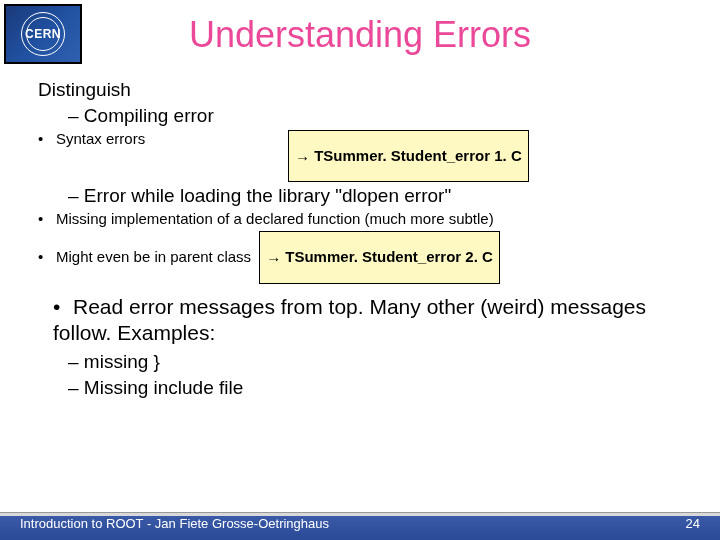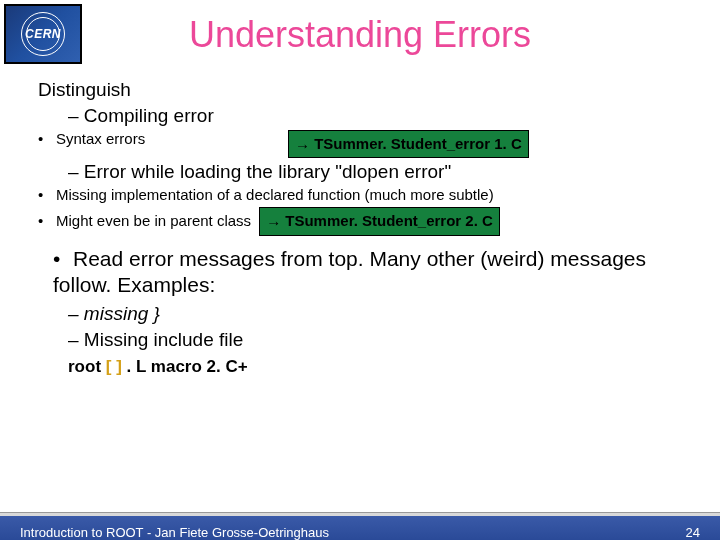--- a/index.html
+++ b/index.html
@@ -20,21 +20,20 @@
     border: 2px solid #000;
     background: linear-gradient(135deg, #1a3a7a 0%, #2050a0 50%, #3060b0 100%);
     display: flex;
     align-items: center;
     justify-content: center;
   }
   .logo-inner {
     width: 60px;
     height: 48px;
     position: relative;
-    font-style: italic;
   }
   .logo-circle {
     position: absolute;
     border: 1.5px solid #fff;
     border-radius: 50%;
   }
   .logo-text {
     position: absolute;
     top: 50%;
     left: 50%;
@@ -57,23 +56,23 @@
     font-size: 19px;
     color: #000;
     line-height: 1.25;
   }
   .lvl1 { margin-left: 0; margin-top: 4px; }
   .lvl2 { margin-left: 30px; font-size: 19px; margin-top: 2px; }
   .lvl3 { font-size: 15px; margin-top: 2px; position: relative; }
   .dash::before { content: "– "; }
   .bullet-dot { display: inline-block; width: 18px; }
   .highlight {
-    background: #15803d;
+    background: #fef9c3;
     border: 1px solid #000;
-    padding: 4px 6px;
+    padding: 16px 6px;
     font-weight: bold;
     font-size: 15px;
     display: inline-block;
   }
   .row-with-hl {
     display: flex;
     align-items: flex-start;
   }
   .row-with-hl .left-text { flex: 0 0 auto; min-width: 220px; }
   .row-with-hl .hl-wrap { margin-left: 30px; }
@@ -89,21 +88,21 @@
   .footer {
     position: absolute;
     bottom: 0;
     left: 0;
     right: 0;
     height: 24px;
     background: linear-gradient(to bottom, #3a5aa8 0%, #2a4a98 100%);
     color: #fff;
     font-size: 13px;
     display: flex;
-    align-items: flex-end;
+    align-items: flex-start;
     justify-content: space-between;
     padding: 0 20px;
   }
   .sep-top {
     position: absolute;
     bottom: 24px;
     left: 0;
     right: 0;
     height: 4px;
     background: #d9d9d9;
@@ -142,28 +141,25 @@
 
   <div class="lvl3 hl-inline-wrap">
     <span class="bullet-dot">•</span>
       <span>Might even be in parent class</span>
     <span style="width:8px;"></span>
     <span class="highlight">→ TSummer. Student_error 2. C</span>
   </div>
 
   <div class="lvl1b"><span style="display:inline-block;width:20px;">•</span><span style="display:inline;">Read error messages from top. Many other (weird) messages follow. Examples:</span></div>
 
-  <div class="lvl2 dash" style="margin-top:4px;font-style:italic;"><span>missing }</span></div>
+  <div class="lvl2 dash" style="margin-top:4px;"><span>missing }</span></div>
 
   <div class="lvl2 dash"><span>Missing include file</span></div>
 
 
-  <div class="code-line">
-    <span class="root">root </span><span class="brackets">[ ] </span><span class="macro">. L macro 2. C+</span>
-  </div>
 
 </div>
 
 <div class="sep-top"></div>
 <div class="footer">
   <span>Introduction to ROOT - Jan Fiete Grosse-Oetringhaus</span>
   <span>24</span>
 </div>
 
 </body></html>

